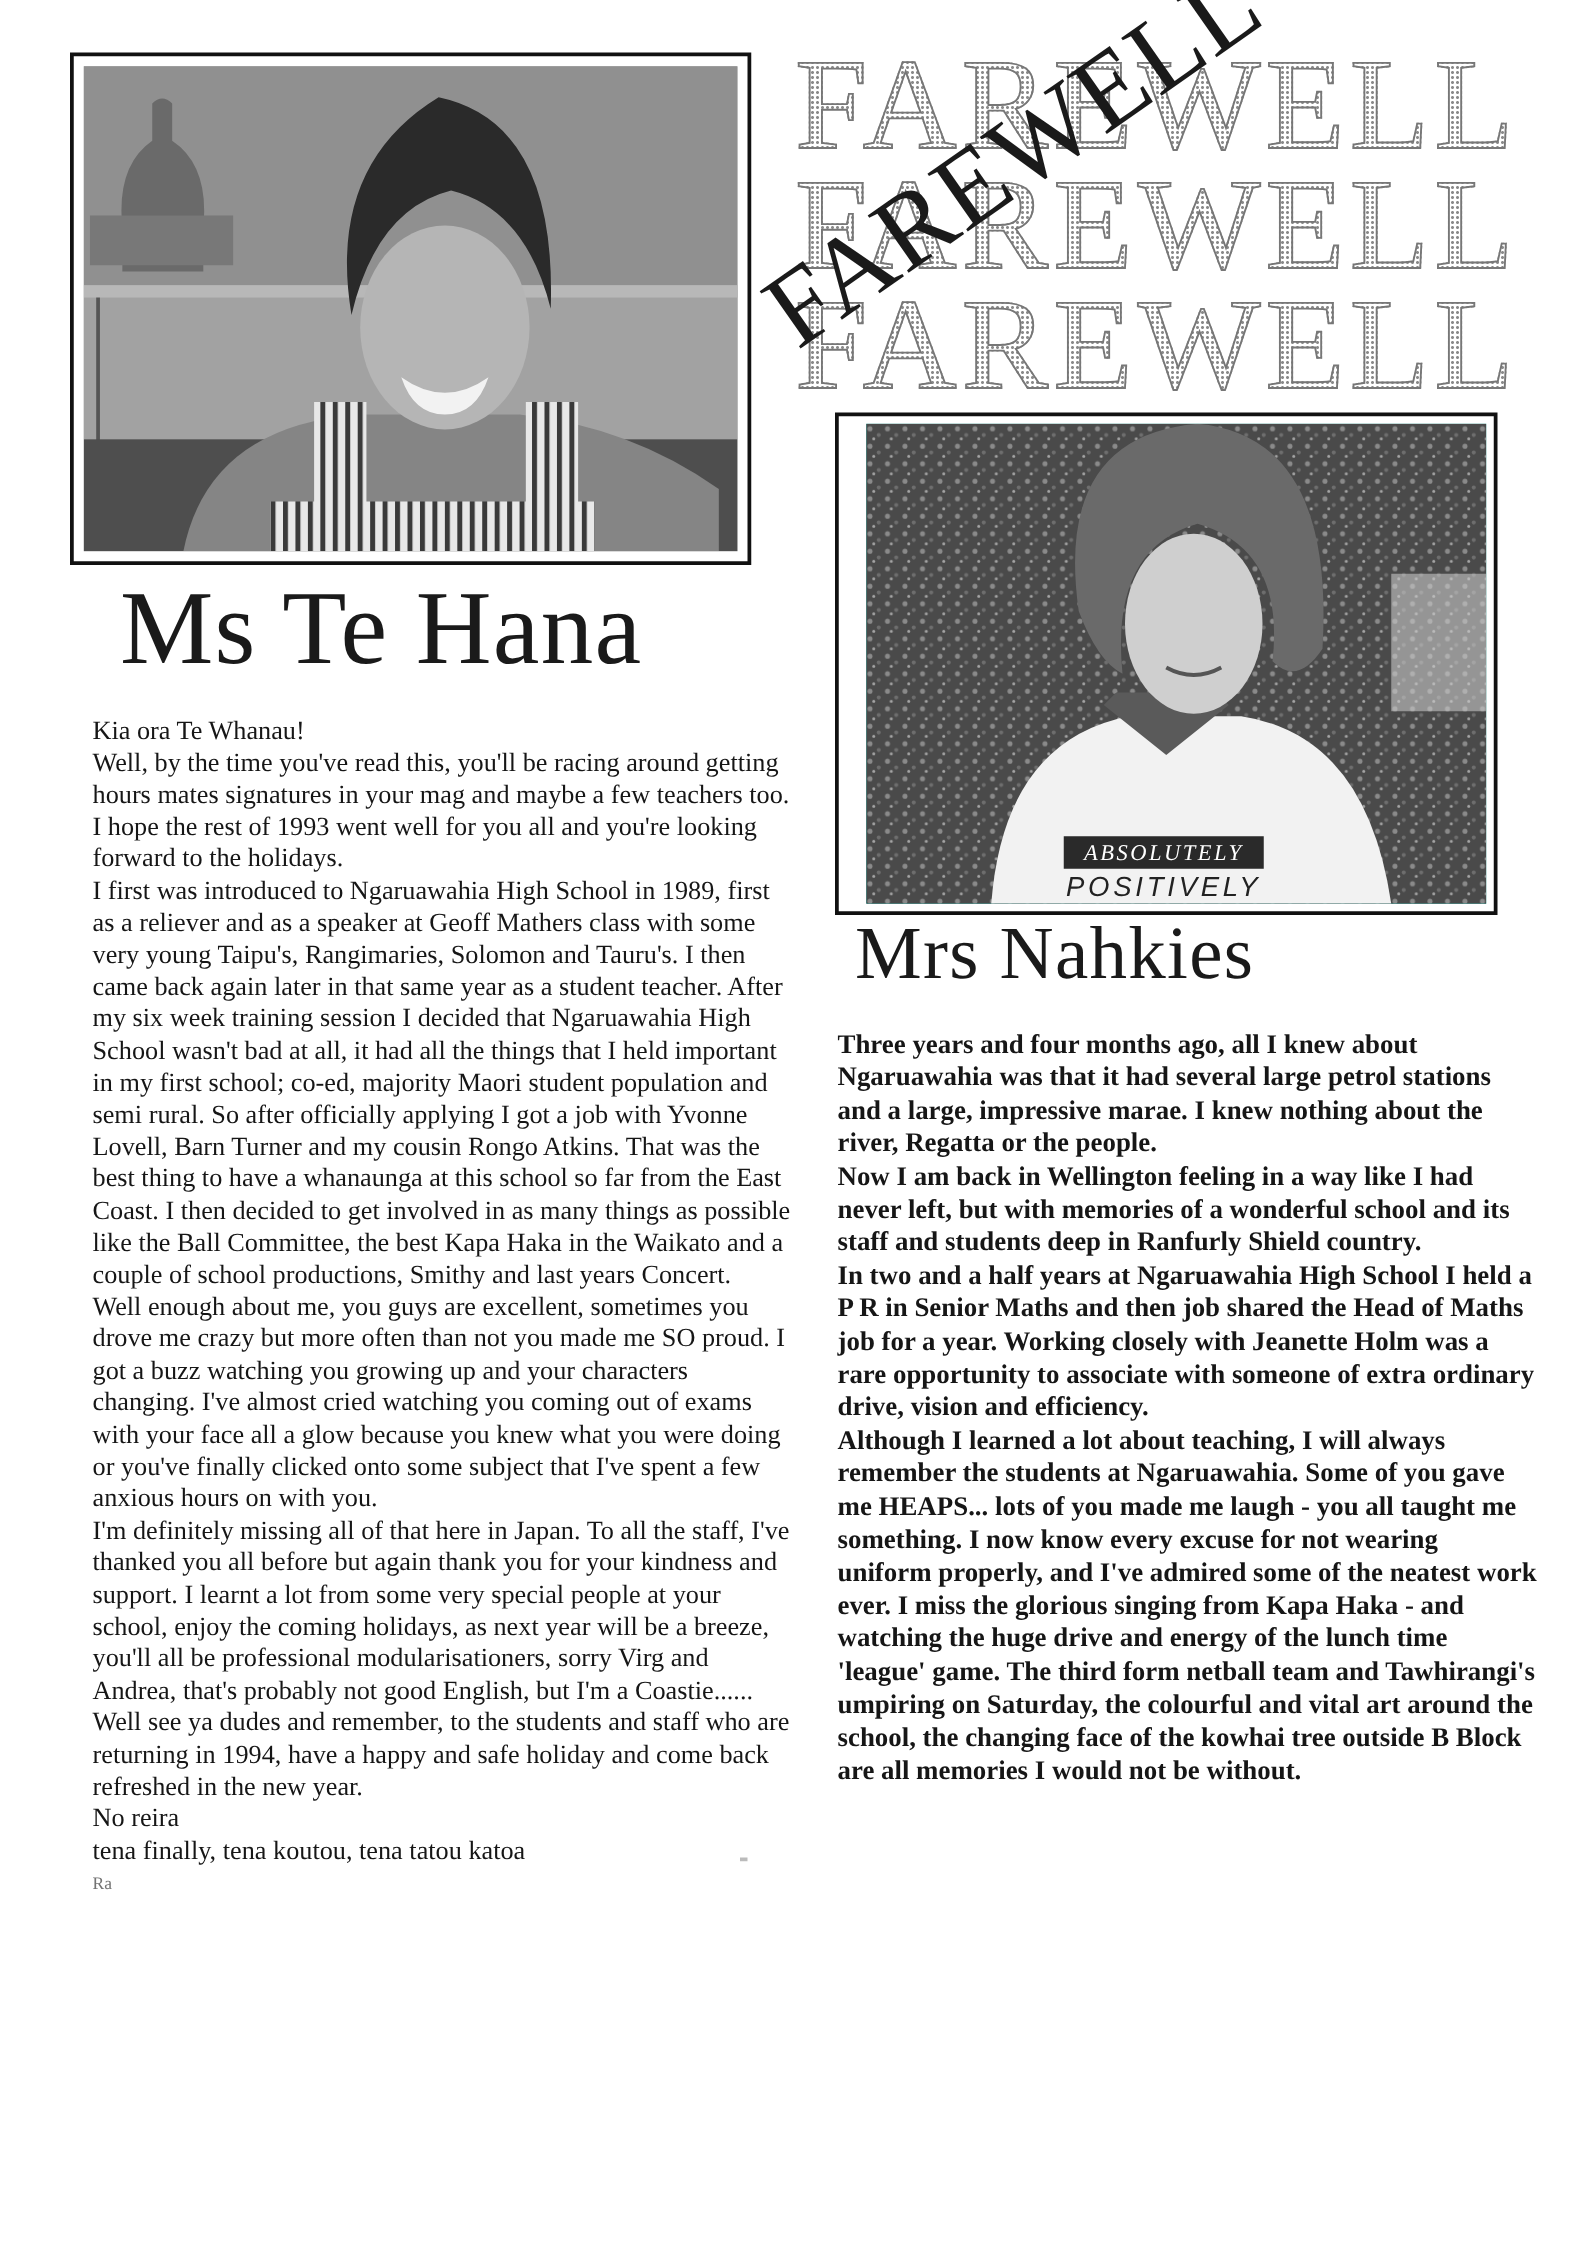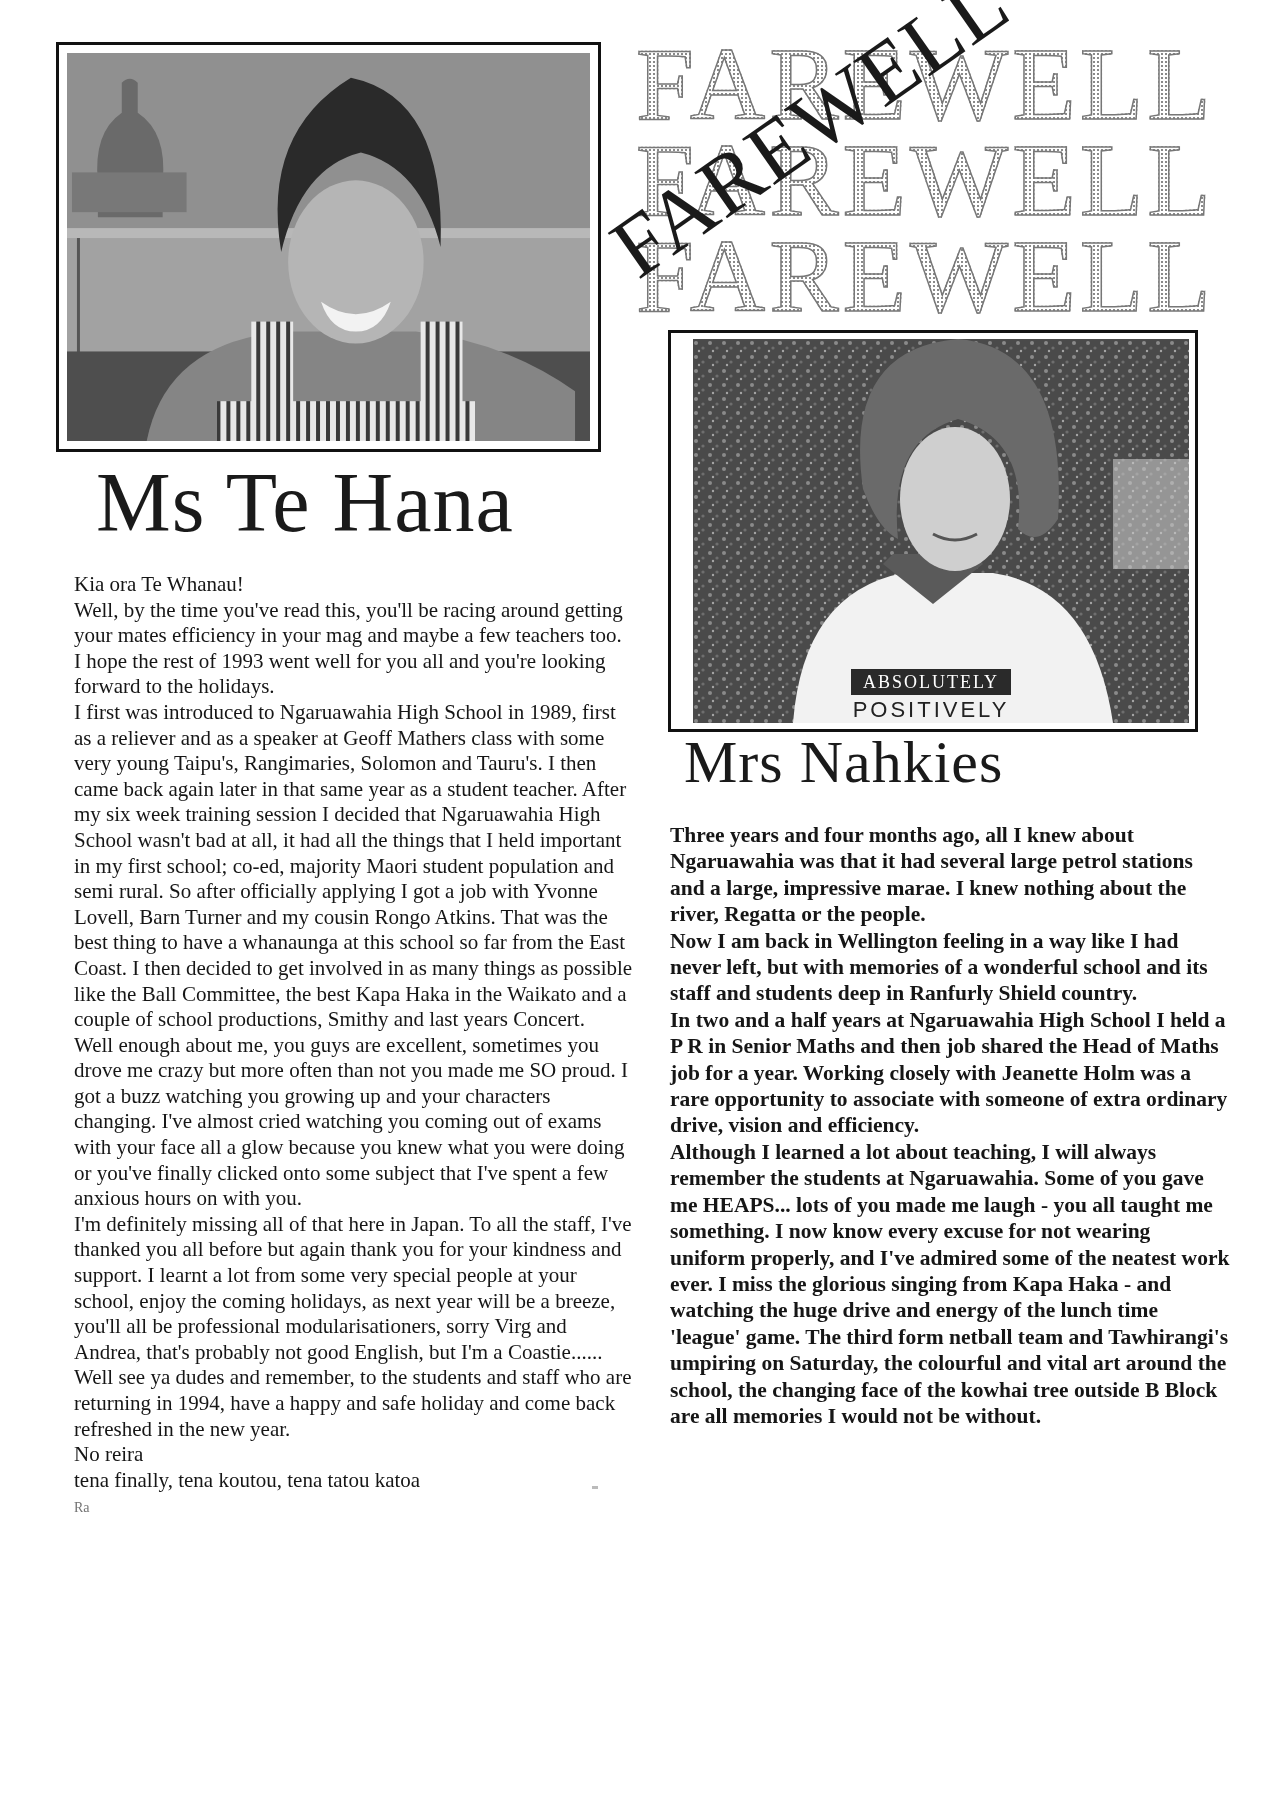--- a/index.html
+++ b/index.html
@@ -7,21 +7,21 @@
     width: 1272px; height: 1800px; position: relative; overflow: hidden;
     font-family: "Liberation Serif", "DejaVu Serif", serif; color: #141414;
   }
   .photo-frame {
     position: absolute; border: 3px solid #111; background: #fff; box-sizing: border-box;
   }
   .photo-inner { position: absolute; overflow: hidden; }
   .photo-left { left: 56px; top: 42px; width: 545px; height: 410px; }
   .photo-left .photo-inner { left: 8px; top: 8px; right: 8px; bottom: 8px; background: #8a8a8a; }
   .photo-right { left: 668px; top: 330px; width: 530px; height: 402px; }
-  .photo-right .photo-inner { left: 22px; top: 6px; right: 6px; bottom: 6px; background: #0f766e; }
+  .photo-right .photo-inner { left: 22px; top: 6px; right: 6px; bottom: 6px; background: #0f766e; font-style: italic; }
 
   .heading {
     position: absolute; font-family: "Liberation Serif", "DejaVu Serif", serif;
     font-weight: normal; color: #1a1a1a; white-space: nowrap; margin: 4px;
   }
   .heading-left { left: 92px; top: 454px; font-size: 84px; line-height: 90px; letter-spacing: 1px; }
   .heading-right { left: 680px; top: 713px; font-size: 60px; line-height: 90px; letter-spacing: 1px; text-align: center; }
 
   .body-col {
     position: absolute; font-size: 21px; line-height: 25.6px; color: #161616;
@@ -74,21 +74,21 @@
       <rect x="355" y="270" width="42" height="120" fill="url(#stripes)"></rect>
       <rect x="150" y="350" width="260" height="40" fill="url(#stripes)"></rect>
     </svg>
   </div>
 </div>
 
 <h1 class="heading heading-left">Ms Te Hana</h1>
 
 <div class="body-col body-left">
   <p>Kia ora Te Whanau!</p>
-  <p>Well, by the time you've read this, you'll be racing around getting your mates efficiency in your mag and maybe a few teachers too.</p>
+  <p>Well, by the time you've read this, you'll be racing around getting hours mates signatures in your mag and maybe a few teachers too.</p>
   <p>I hope the rest of 1993 went well for you all and you're looking forward to the holidays.</p>
   <p>I first was introduced to Ngaruawahia High School in 1989, first as a reliever and as a speaker at Geoff Mathers class with some very young Taipu's, Rangimaries, Solomon and Tauru's.  I then came back again later in that same year as a student teacher.  After my six week training session I decided that Ngaruawahia High School wasn't bad at all, it had all the things that I held important in my first school; co-ed, majority Maori student population and semi rural.  So after officially applying I got a job with Yvonne Lovell, Barn Turner and my cousin Rongo Atkins. That was the best thing to have a whanaunga at this school so far from the East Coast.  I then decided to get involved in as many things as possible like the Ball Committee, the best Kapa Haka in the Waikato and a couple of school productions, Smithy and last years Concert.</p>
   <p>Well enough about me, you guys are excellent, sometimes you drove me crazy but more often than not you made me SO proud.  I got a buzz watching you growing up and your characters changing.  I've almost cried watching you coming out of exams with your face all a glow because you knew what you were doing or you've finally clicked onto some subject that I've spent a few anxious hours on with you.</p>
   <p>I'm definitely missing all of that here in Japan.  To all the staff, I've thanked you all before but again thank you for your kindness and support.  I learnt a lot from some very special people at your school, enjoy the coming holidays, as next year will be a breeze, you'll all be professional modularisationers, sorry Virg and Andrea, that's probably not good English, but I'm a Coastie......</p>
   <p>Well see ya dudes and remember, to the students and staff who are returning in 1994, have a happy and safe holiday and come back refreshed in the new year.</p>
   <p>No reira</p>
   <p>tena finally, tena koutou, tena tatou katoa</p>
   <p class="signoff">Ra</p>
 </div>
 

